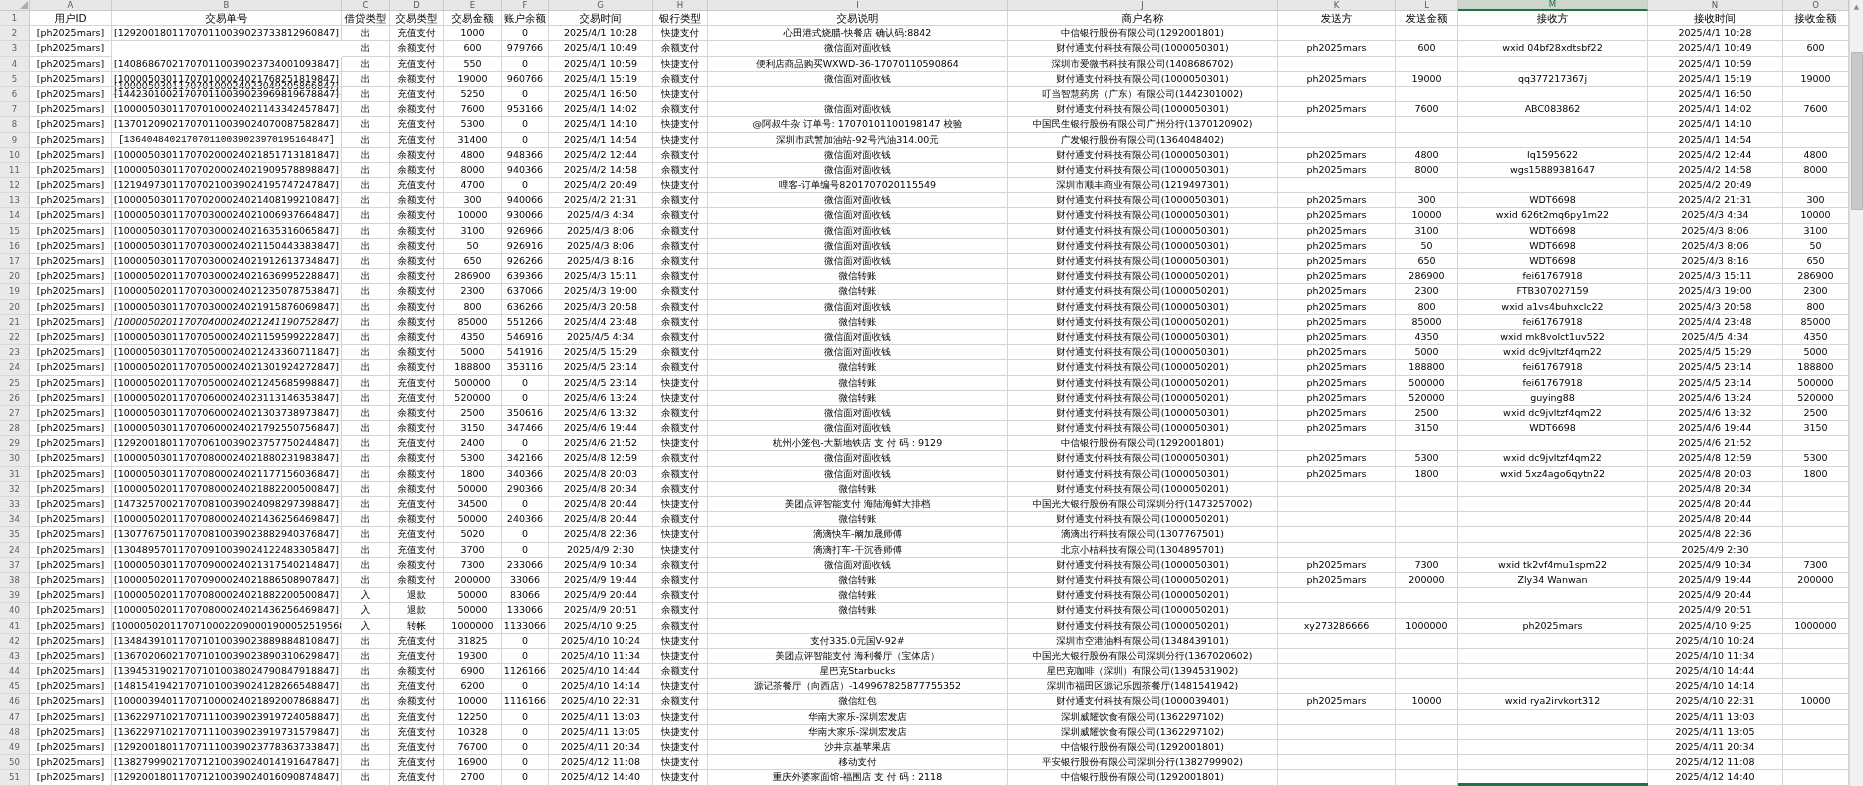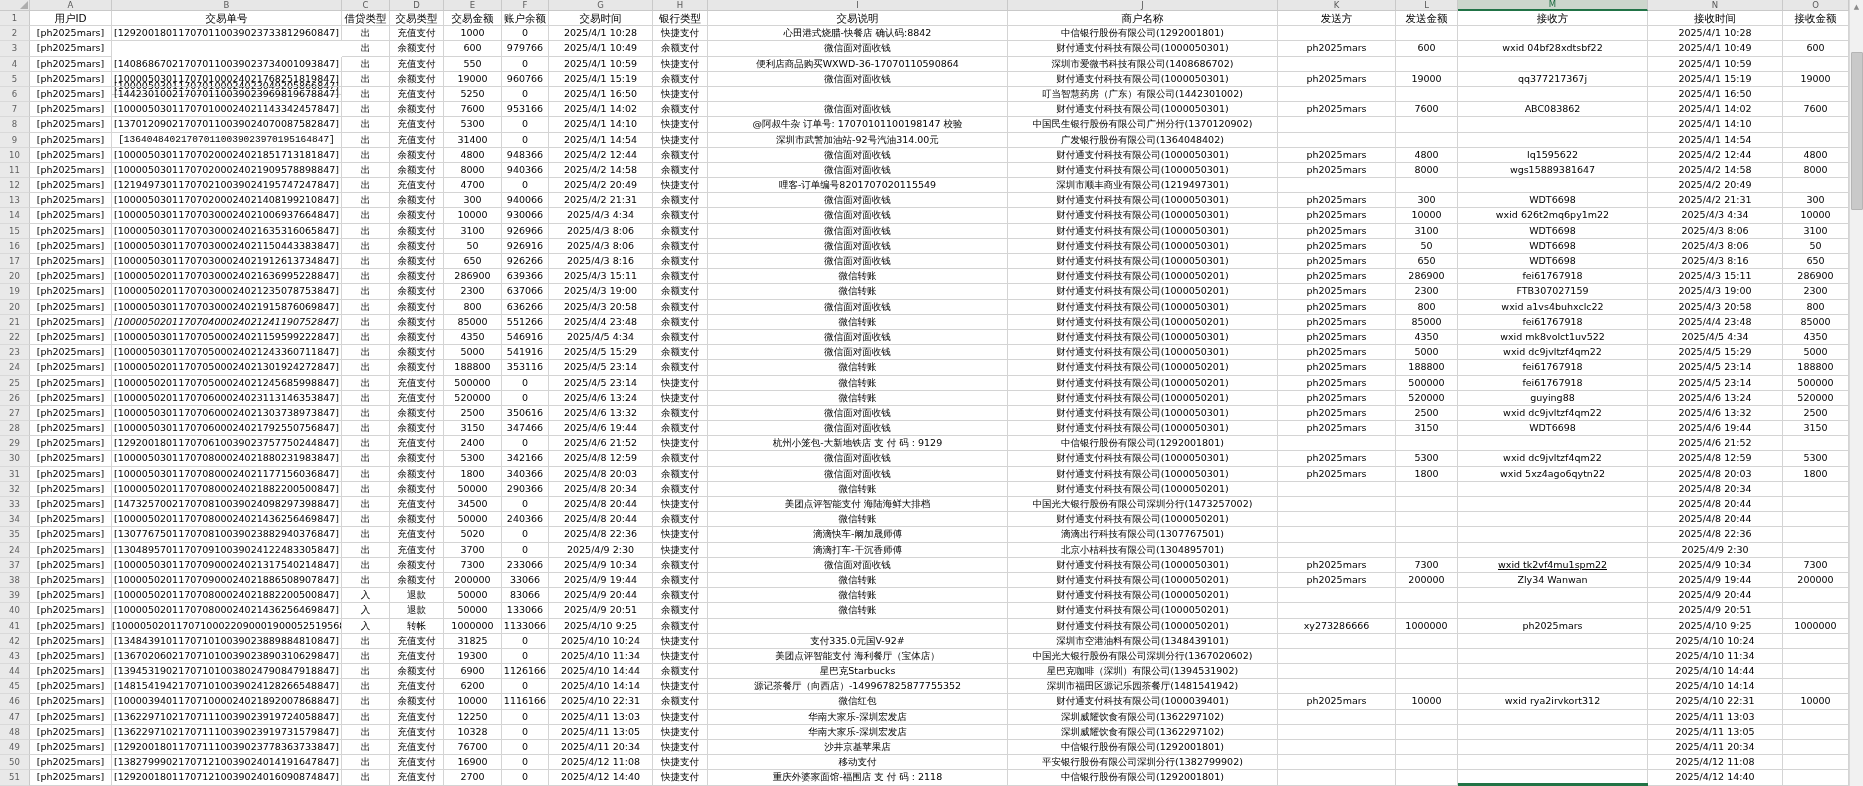--- a/index.html
+++ b/index.html
@@ -720,21 +720,21 @@
         <div class="cell" style="width: 48px;">出</div>
         <div class="cell" style="width: 54px;">余额支付</div>
         <div class="cell" style="width: 58px;">7300</div>
         <div class="cell" style="width: 47px;">233066</div>
         <div class="cell" style="width: 104px;">2025/4/9 10:34</div>
         <div class="cell" style="width: 55px;">余额支付</div>
         <div class="cell" style="width: 300px;">微信面对面收钱</div>
         <div class="cell" style="width: 270px;">财付通支付科技有限公司(1000050301)</div>
         <div class="cell" style="width: 118px;">ph2025mars</div>
         <div class="cell" style="width: 62px;">7300</div>
-        <div class="cell" style="width: 190px; text-decoration: underline;">wxid tk2vf4mu1spm22</div>
+        <div class="cell" style="width: 190px;">wxid tk2vf4mu1spm22</div>
         <div class="cell" style="width: 135px;">2025/4/9 10:34</div>
         <div class="cell" style="width: 66px;">7300</div>
       </div>
       <div class="row">
         <div class="rnum">38</div>
         <div class="cell" style="width: 82px;">[ph2025mars]</div>
         <div class="cell" style="width: 230px;">[100005020117070900024021886508907847]</div>
         <div class="cell" style="width: 48px;">出</div>
         <div class="cell" style="width: 54px;">余额支付</div>
         <div class="cell" style="width: 58px;">200000</div>

